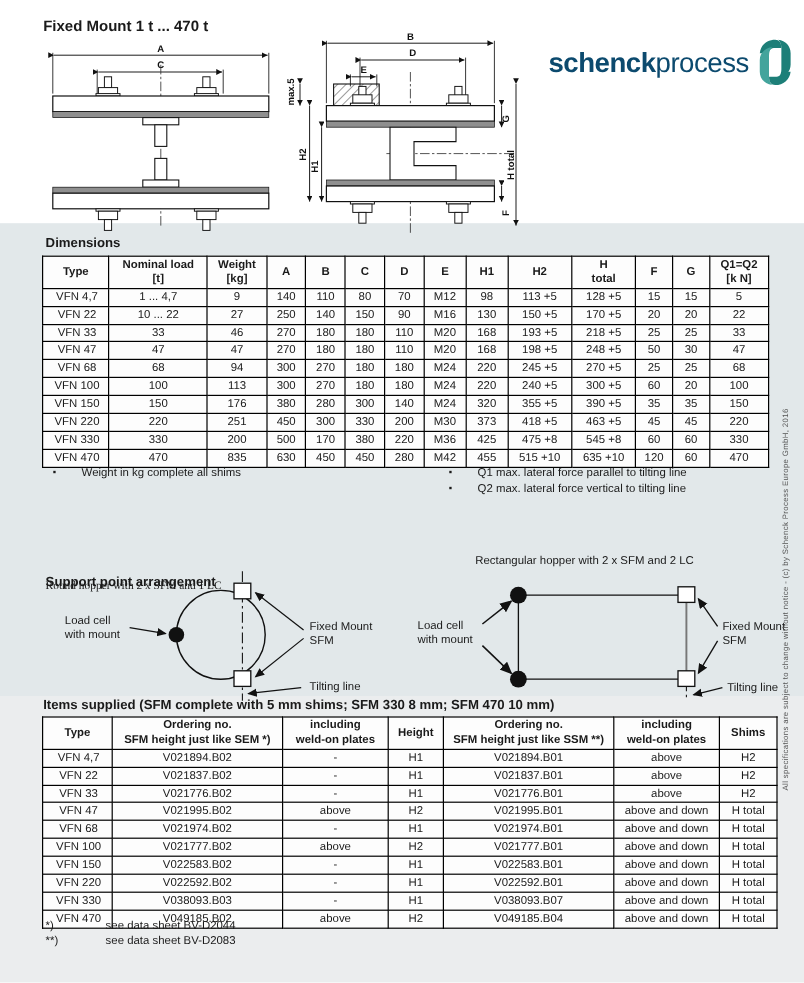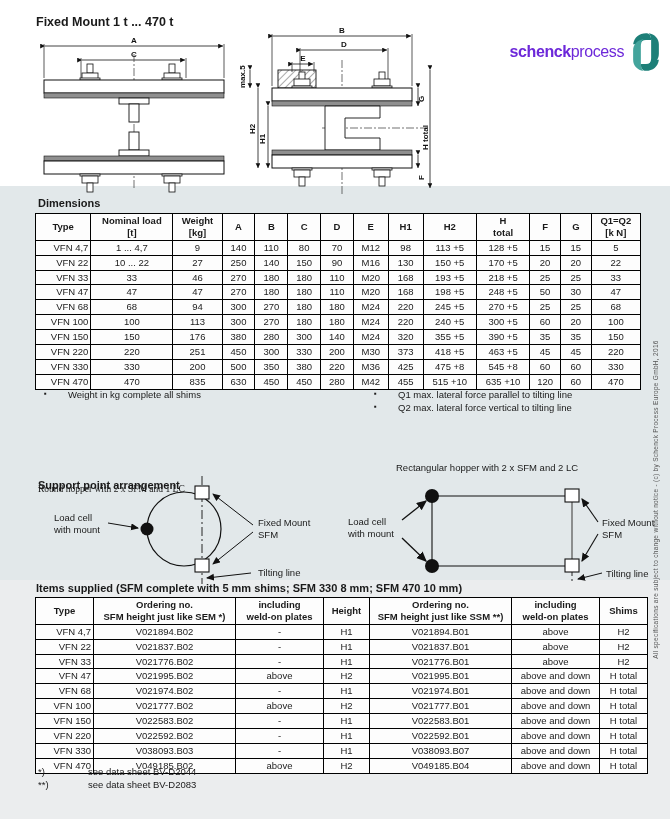--- a/index.html
+++ b/index.html
@@ -5,31 +5,31 @@
   html,body { margin:0; padding:0; background:#fff; }
   .page { position:relative; width:670px; height:819px; background:#ffffff;
           font-family:"Liberation Sans", sans-serif; color:#1a1a1a; overflow:hidden; }
   .band { position:absolute; left:0; width:670px; }
   .band-blue { top:186px; height:394px; background:#e2e8ea; }
   .band-gray { top:580px; height:239px; background:#ebedee; }
 
   .doc-title { position:absolute; left:36px; top:15px; font-size:12.5px; font-weight:bold; }
 
   .logo { position:absolute; top:30px; right:6px; display:flex; align-items:center; }
-  .brand { font-size:16px; color:#6d28d9; letter-spacing:-0.4px; line-height:1; margin-right:4px; }
+  .brand { font-size:23px; color:#0c4a6e; letter-spacing:-0.4px; line-height:1; margin-right:4px; }
   .brand .b { font-weight:bold; }
 
   .section-h { position:absolute; font-size:11px; font-weight:bold; }
 
   table { border-collapse:collapse; table-layout:fixed; background:#fdfdfd; }
   th, td { border:1px solid #000; text-align:center; vertical-align:middle;
            padding:1px 2px; line-height:1.25; overflow:hidden; }
   th { font-weight:bold; white-space:pre-line; font-size:9.5px; }
   td { font-size:9.5px; }
-  td:first-child { text-align:right; padding-left:4px; }
+  td:first-child { text-align:center; padding-left:4px; }
 
   .dims-table  { position:absolute; left:35px; top:213px; width:606px; }
   .items-table { position:absolute; left:35px; top:597px; width:612px; }
 
   .note { position:absolute; font-size:9.5px; line-height:1.32; padding-left:30px; white-space:normal; }
   .note::before { content:"▪"; position:absolute; left:6px; top:0; font-size:8px; }
 
   .caption { position:absolute; font-size:9.5px; }
   .diagram { position:absolute; }
   .dlabel { position:absolute; font-size:9.5px; line-height:1.25; white-space:pre-line; }
@@ -351,21 +351,21 @@
           <td>463 +5</td>
           <td>45</td>
           <td>45</td>
           <td>220</td>
         </tr>
         <tr>
           <td>VFN 330</td>
           <td>330</td>
           <td>200</td>
           <td>500</td>
-          <td>350</td>
+          <td>170</td>
           <td>380</td>
           <td>220</td>
           <td>M36</td>
           <td>425</td>
           <td>475 +8</td>
           <td>545 +8</td>
           <td>60</td>
           <td>60</td>
           <td>330</td>
         </tr>

